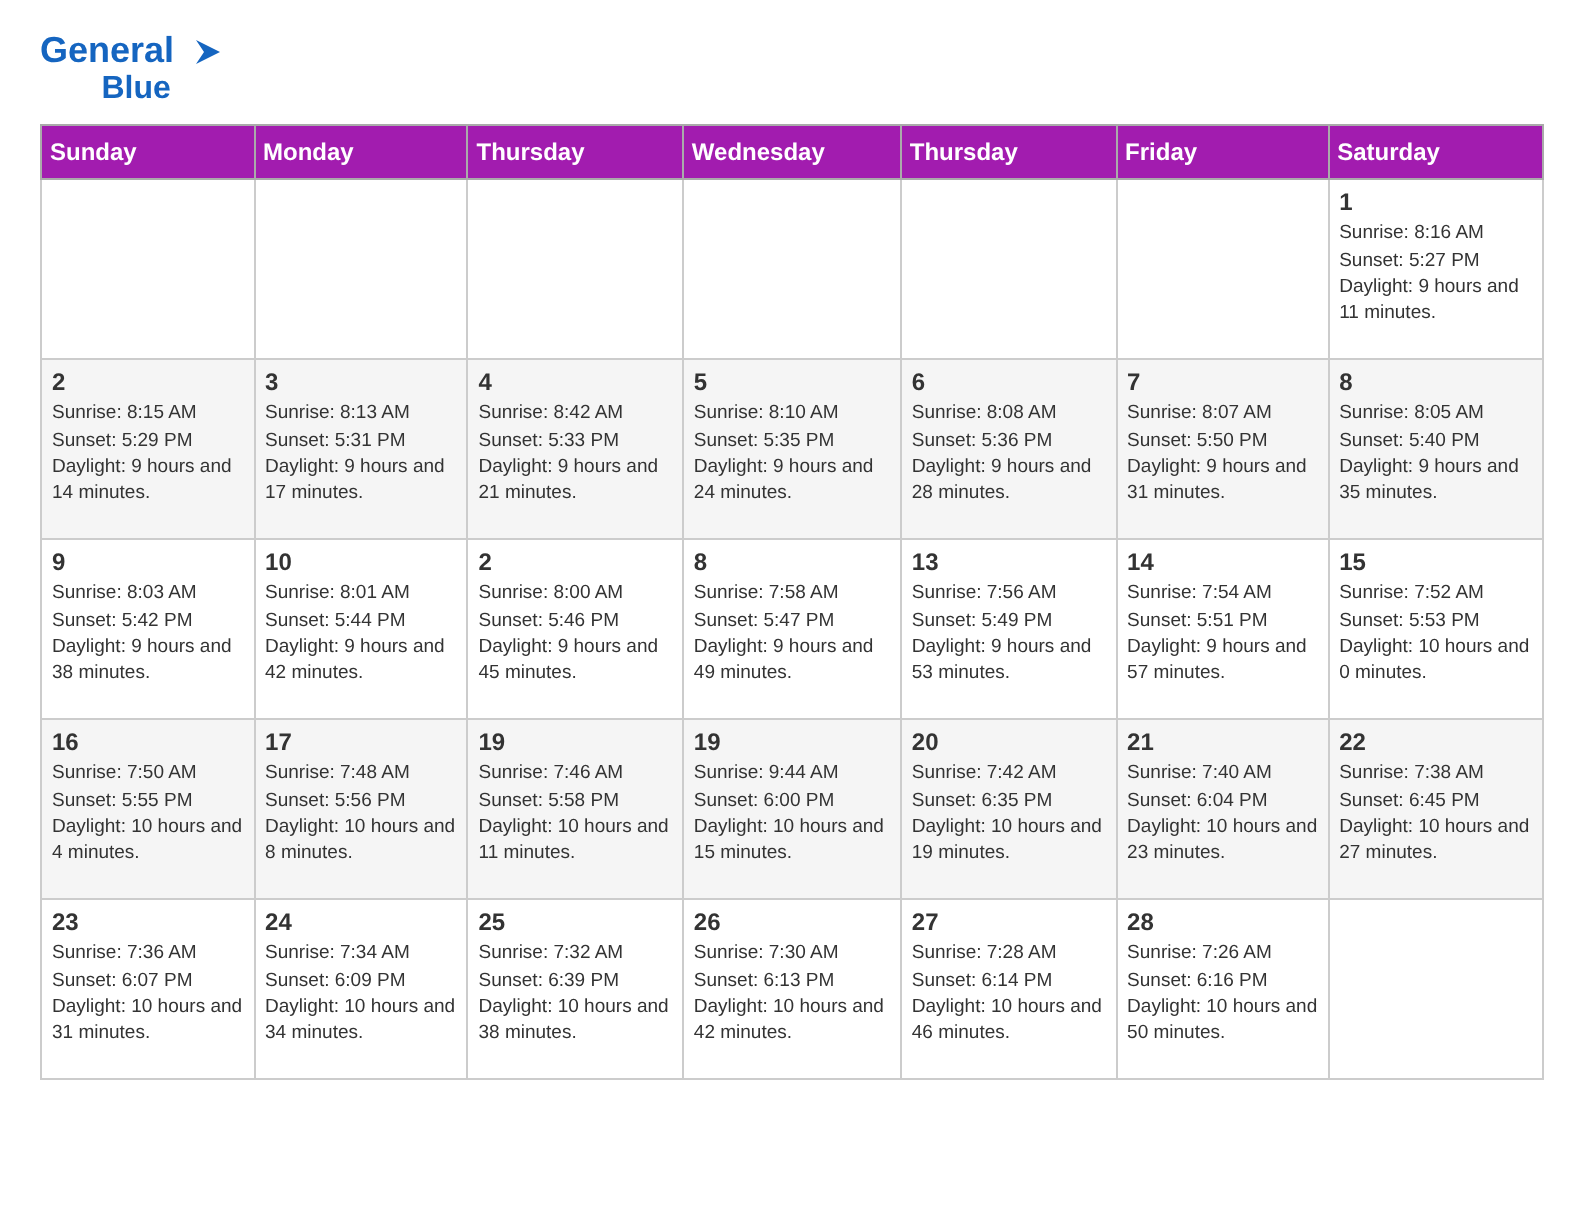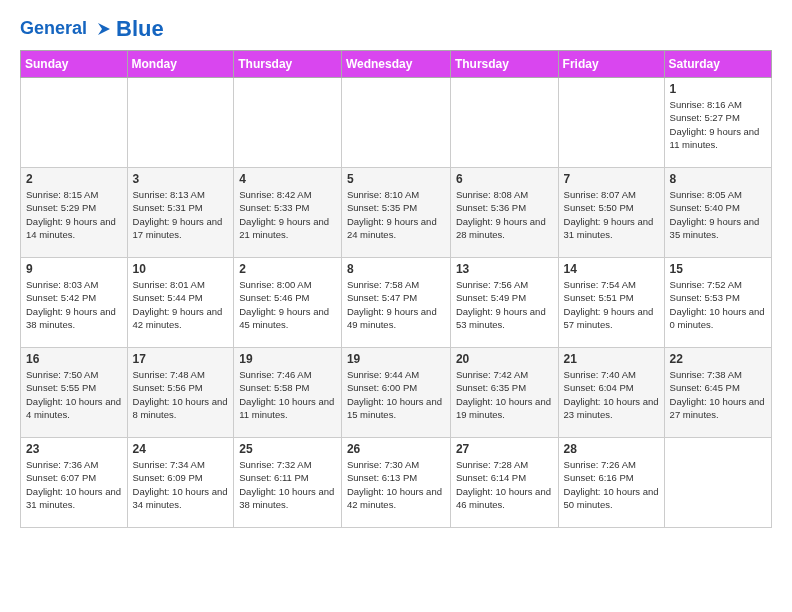--- a/index.html
+++ b/index.html
@@ -5,21 +5,21 @@
     * { box-sizing: border-box; margin: 0; padding: 0; }
     body { font-family: Arial, sans-serif; background: #fff; width: 792px; min-height: 612px; }
     .container { padding: 16px 20px; }
     .header-row { display: flex; justify-content: space-between; align-items: flex-start; margin-bottom: 4px; }
     .logo { display: flex; align-items: center; }
     .title-block { text-align: right; }
     .month-title { font-size: 36px; font-weight: 300; color: #222; }
     .location { font-size: 14px; color: #444; margin-top: 2px; }
     .calendar { width: 100%; border-collapse: collapse; margin-top: 8px; }
     .calendar thead tr th {
-      background-color: #d946ef;
+      background-color: #a21caf;
       color: #fff;
       font-size: 12px;
       font-weight: bold;
       padding: 6px 4px;
       text-align: left;
       border: 1px solid #aaa;
     }
     .calendar tbody tr td {
       border: 1px solid #ccc;
       vertical-align: top;
@@ -35,28 +35,28 @@
     .day-info { font-size: 9.5px; color: #333; line-height: 1.4; }
     .empty { background: #fff !important; }
   </style>
 </head>
 <body>
 
 <div class="container">
   <div class="header-row">
     <div class="logo">
       <div>
-        <div style="display:flex;align-items:center;">
+        <div style="display:flex;align-items:center;flex-direction:column;">
           <div style="font-size:18px;font-weight:bold;color:#222;line-height:1.1;">
             <span style="color:#1565c0;">General</span>
             <svg width="20" height="20" viewBox="0 0 20 20" style="vertical-align:middle;margin-left:2px;">
               <polygon points="4,4 16,10 4,16 8,10" fill="#1565c0"></polygon>
             </svg>
           </div>
-          <div style="font-size:22px;font-weight:bold;color:#1565c0;margin-left:2px;">Blue</div>
+          <div style="font-size:16px;font-weight:bold;color:#1565c0;margin-left:2px;">Blue</div>
         </div>
       </div>
     </div>
     <div class="title-block">
       <div class="month-title"></div>
       <div class="location"></div>
     </div>
   </div>
 
   <table class="calendar">
@@ -227,21 +227,21 @@
           </td>
           <td>
             <span class="day-num">24</span>
             <div class="day-info">Sunrise: 7:34 AM
 Sunset: 6:09 PM
 Daylight: 10 hours and 34 minutes.</div>
           </td>
           <td>
             <span class="day-num">25</span>
             <div class="day-info">Sunrise: 7:32 AM
-Sunset: 6:11 PM
+Sunset: 6:39 PM
 Daylight: 10 hours and 38 minutes.</div>
           </td>
           <td>
             <span class="day-num">26</span>
             <div class="day-info">Sunrise: 7:30 AM
 Sunset: 6:13 PM
 Daylight: 10 hours and 42 minutes.</div>
           </td>
           <td>
             <span class="day-num">27</span>

